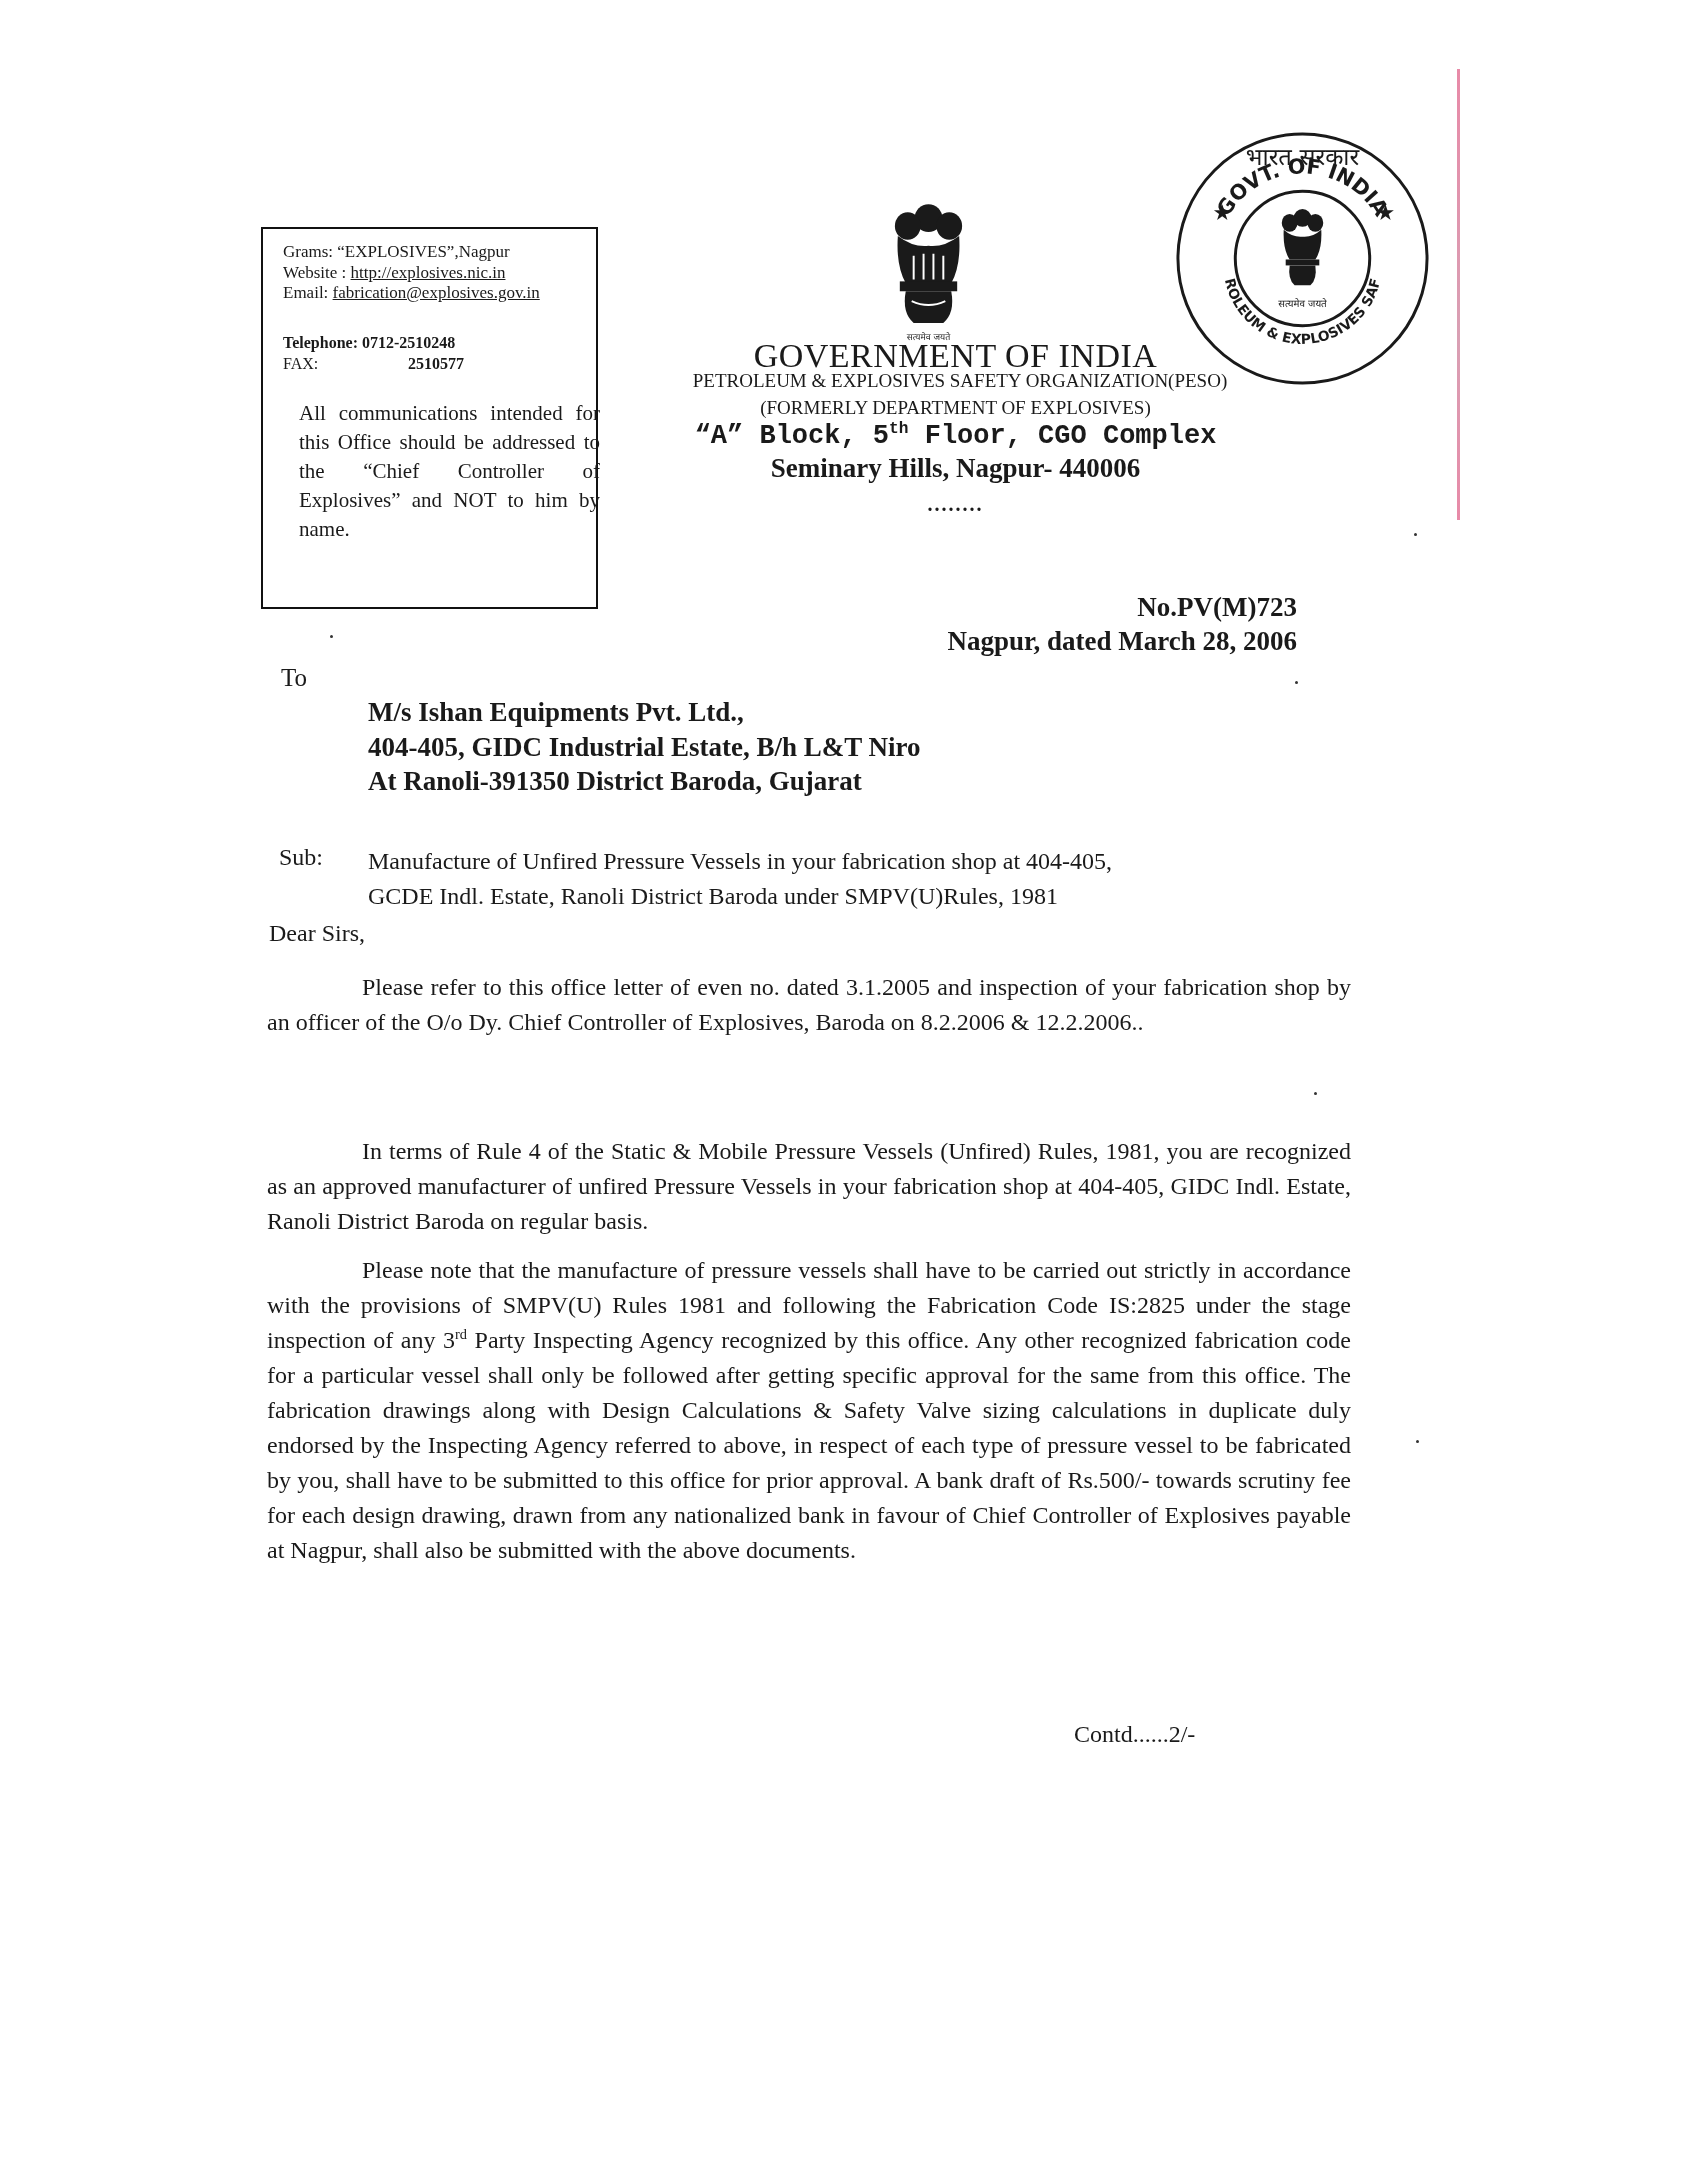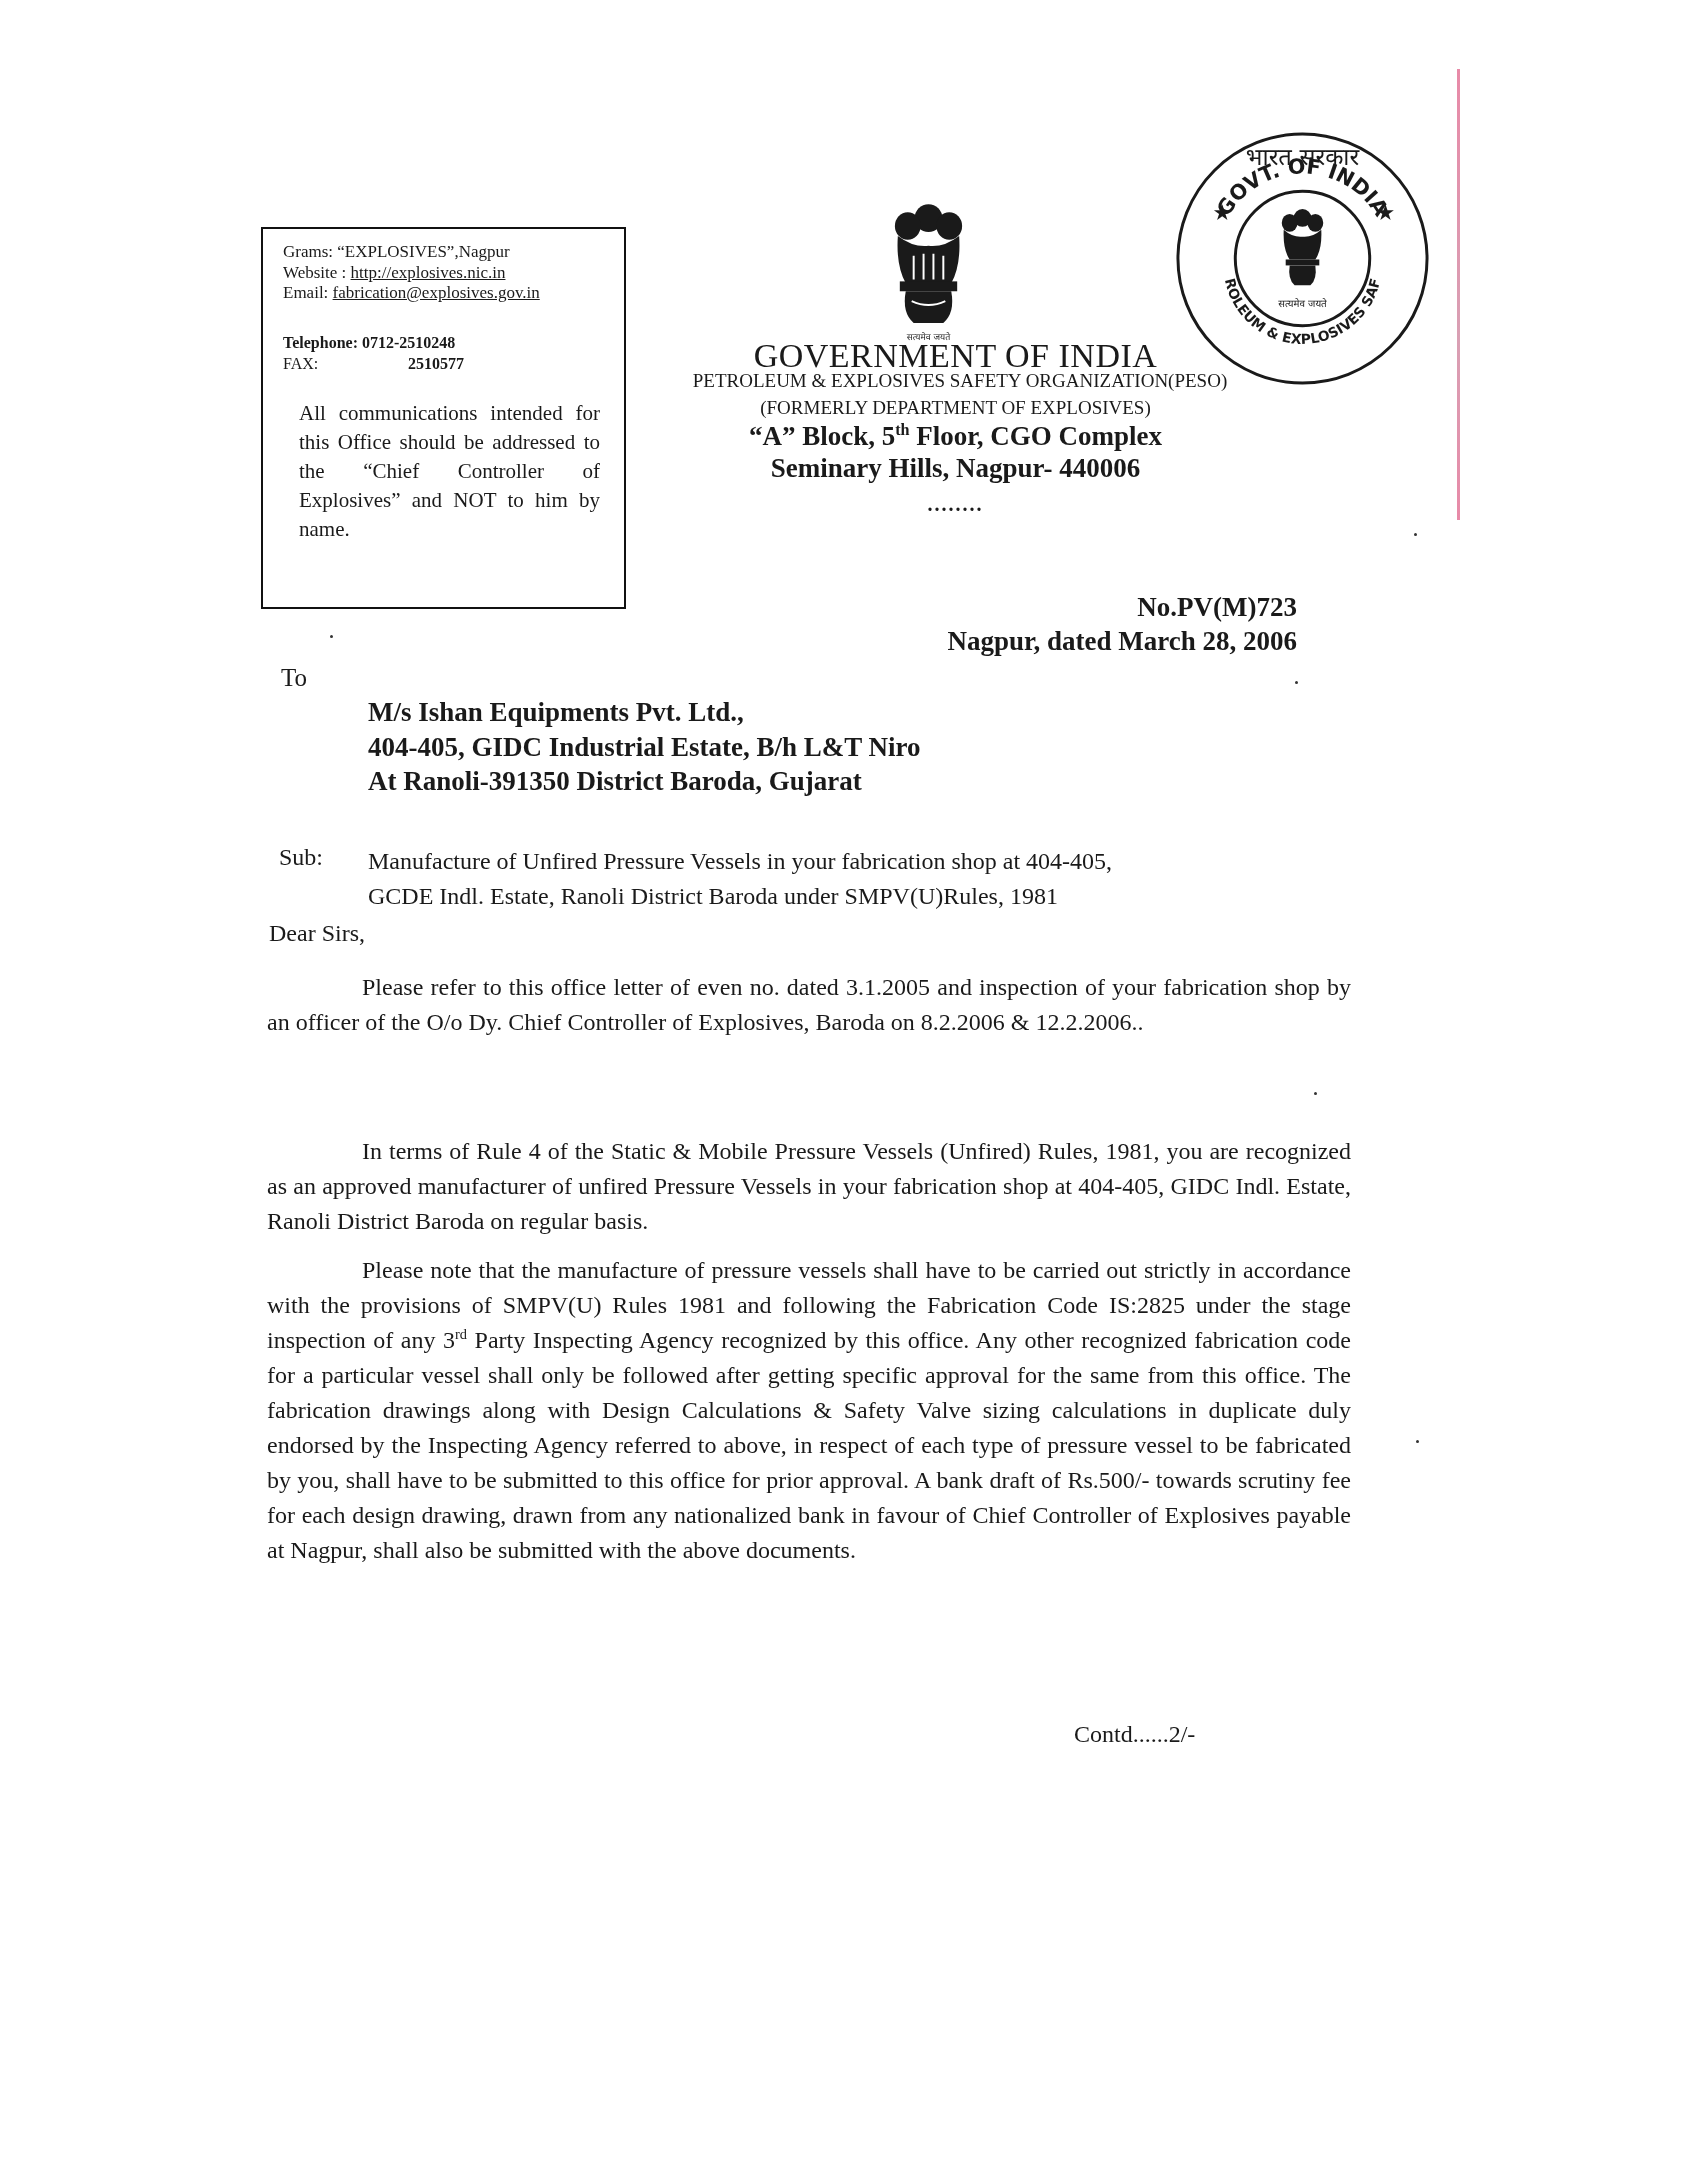--- a/index.html
+++ b/index.html
@@ -1,29 +1,29 @@
 <!DOCTYPE html>
 <html><head>
 <meta charset="utf-8">
 <style>
   html, body { margin:0; padding:0; background:#ffffff; }
   body { width:1683px; height:2173px; position:relative; overflow:hidden;
          font-family:"Liberation Serif", "DejaVu Serif", serif; color:#1a1a1a; }
   .abs { position:absolute; white-space:nowrap; }
-  .info-box { position:absolute; left:261px; top:227px; width:365px; height:382px;
+  .info-box { position:absolute; left:261px; top:227px; width:337px; height:382px;
               border:2px solid #111; box-sizing:border-box; }
   .info-box .small { font-size:17px; line-height:22px; position:absolute; left:20px; white-space:nowrap; }
   .info-box .u { text-decoration:underline; }
   .info-box .note { position:absolute; left:36px; top:170px; width:301px; font-size:21px; line-height:29px;
                     text-align:justify; text-align-last:left; }
   .hdr { position:absolute; left:594px; width:723px; text-align:center; white-space:nowrap; }
   .gov { top:337px; font-size:34px; font-weight:normal; letter-spacing:0.5px; }
   .peso { top:370px; font-size:19px; left:564px; width:792px; }
   .formerly { top:397px; font-size:19px; }
-  .block { top:421px; font-size:27px; font-weight:bold; }
+  .block { top:421px; font-size:27px; font-weight:bold;font-family:Liberation Mono, monospace; }
   .seminary { top:453px; font-size:27px; font-weight:bold; }
   .dots { top:493px; font-size:20px; font-weight:bold; letter-spacing:2px; }
   sup { font-size:60%; line-height:0; }
   .ref { position:absolute; right:386px; text-align:right; font-weight:bold; font-size:27px; white-space:nowrap; }
   .body-text { font-size:24px; line-height:34px; }
   .para { position:absolute; left:267px; width:1084px; font-size:24px; line-height:35px;
           text-align:justify; }
   .indent { text-indent:95px; }
   .addr { position:absolute; left:368px; font-size:27px; font-weight:bold; line-height:35px; white-space:nowrap; }
   .sub-label { position:absolute; left:279px; top:844px; font-size:24px; }

